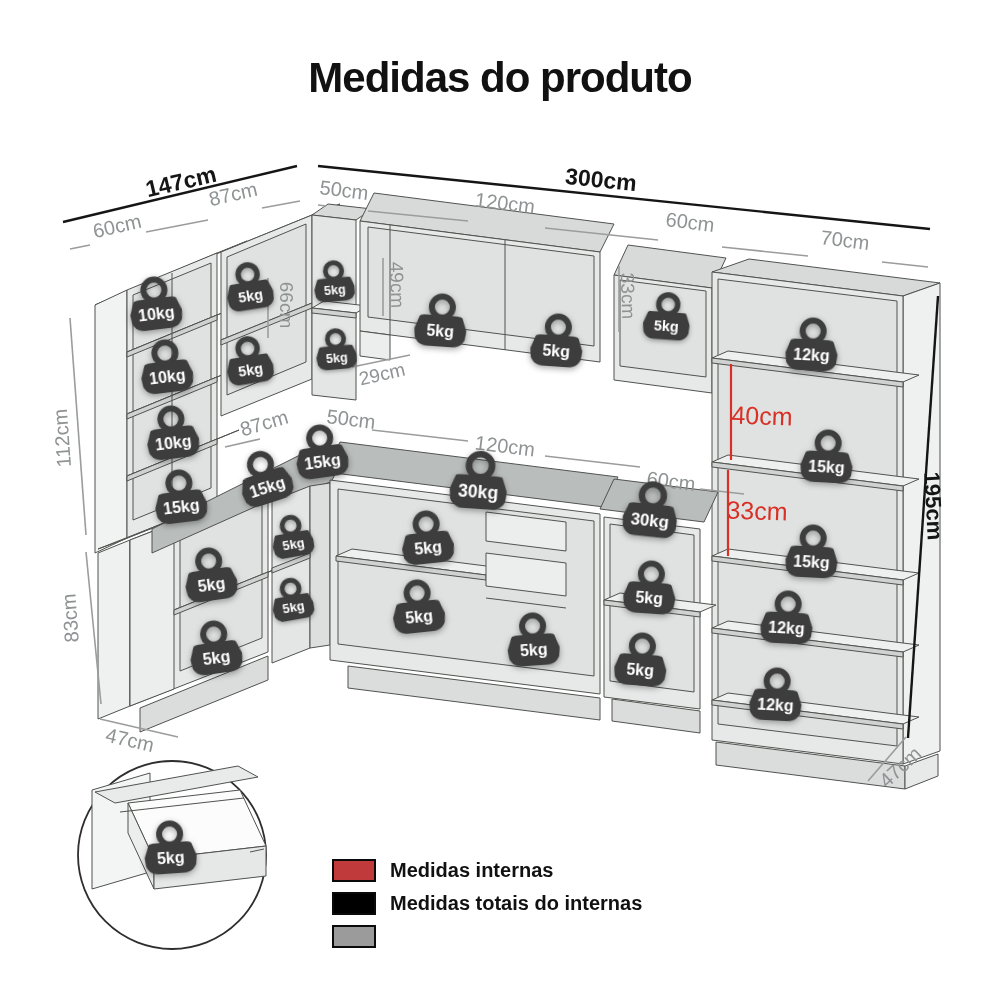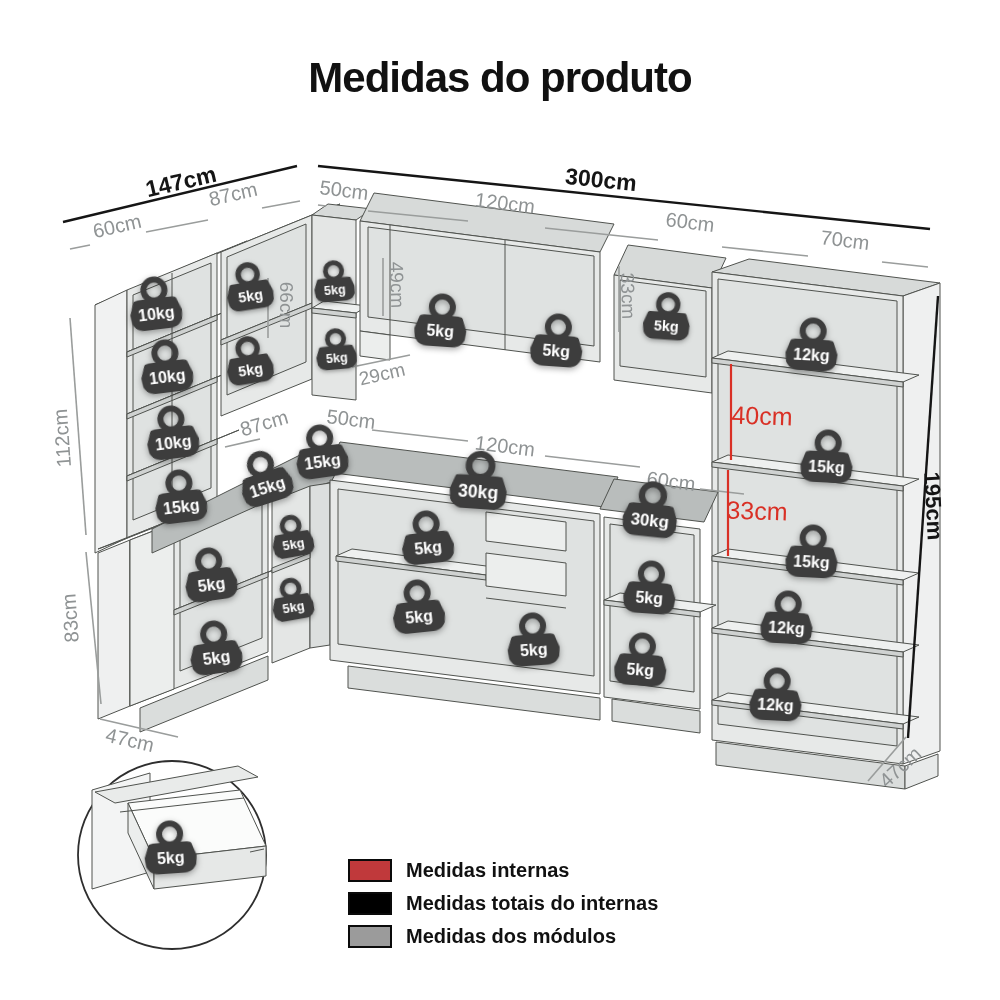--- a/index.html
+++ b/index.html
@@ -15,21 +15,21 @@
   .dim.red{color:var(--dim-red);font-weight:400;}
   
   .weight{position:absolute;transform-origin:center;filter:drop-shadow(0 2px 3px rgba(0,0,0,.35));}
   .weight .ring{display:block;width:15px;height:15px;border:6px solid var(--badge);
                 border-radius:50%;margin:0 auto -5px auto;background:transparent;}
   .weight .body{display:flex;align-items:center;justify-content:center;
                 width:52px;height:31px;background:var(--badge);color:#fff;
                 font-weight:700;font-size:16px;border-radius:9px 9px 13px 13px;
                 clip-path:polygon(10% 0,90% 0,100% 45%,97% 100%,3% 100%,0 45%);}
   
-  #legend{position:absolute;left:348px;top:858px;}
+  #legend{position:absolute;left:332px;top:858px;}
   .legend-row{display:flex;align-items:center;margin-bottom:9px;height:24px;}
   .legend-swatch{width:44px;height:23px;border:2px solid #0a0a0a;box-sizing:border-box;margin-right:14px;}
   .legend-label{font-size:20px;font-weight:700;color:#111;}
 </style>
 </head>
 <body>
 
 <div id="stage" style="--dim-black: #151515; --dim-gray: #8f9394; --dim-red: #d93025; --badge: #3d3d3d;">
 
   <svg id="art" width="1000" height="1000" viewBox="0 0 1000 1000">
@@ -325,16 +325,15 @@
     <div class="legend-row">
       <span class="legend-swatch" style="background: rgb(192, 57, 59);"></span>
       <span class="legend-label">Medidas internas</span>
     </div>
     <div class="legend-row">
       <span class="legend-swatch" style="background: rgb(0, 0, 0);"></span>
       <span class="legend-label">Medidas totais do internas</span>
     </div>
     <div class="legend-row">
       <span class="legend-swatch" style="background: rgb(155, 155, 155);"></span>
-      <span class="legend-label">Medidas dos módulos</span>
     </div>
   </div>
 </div>
 
 </body></html>

